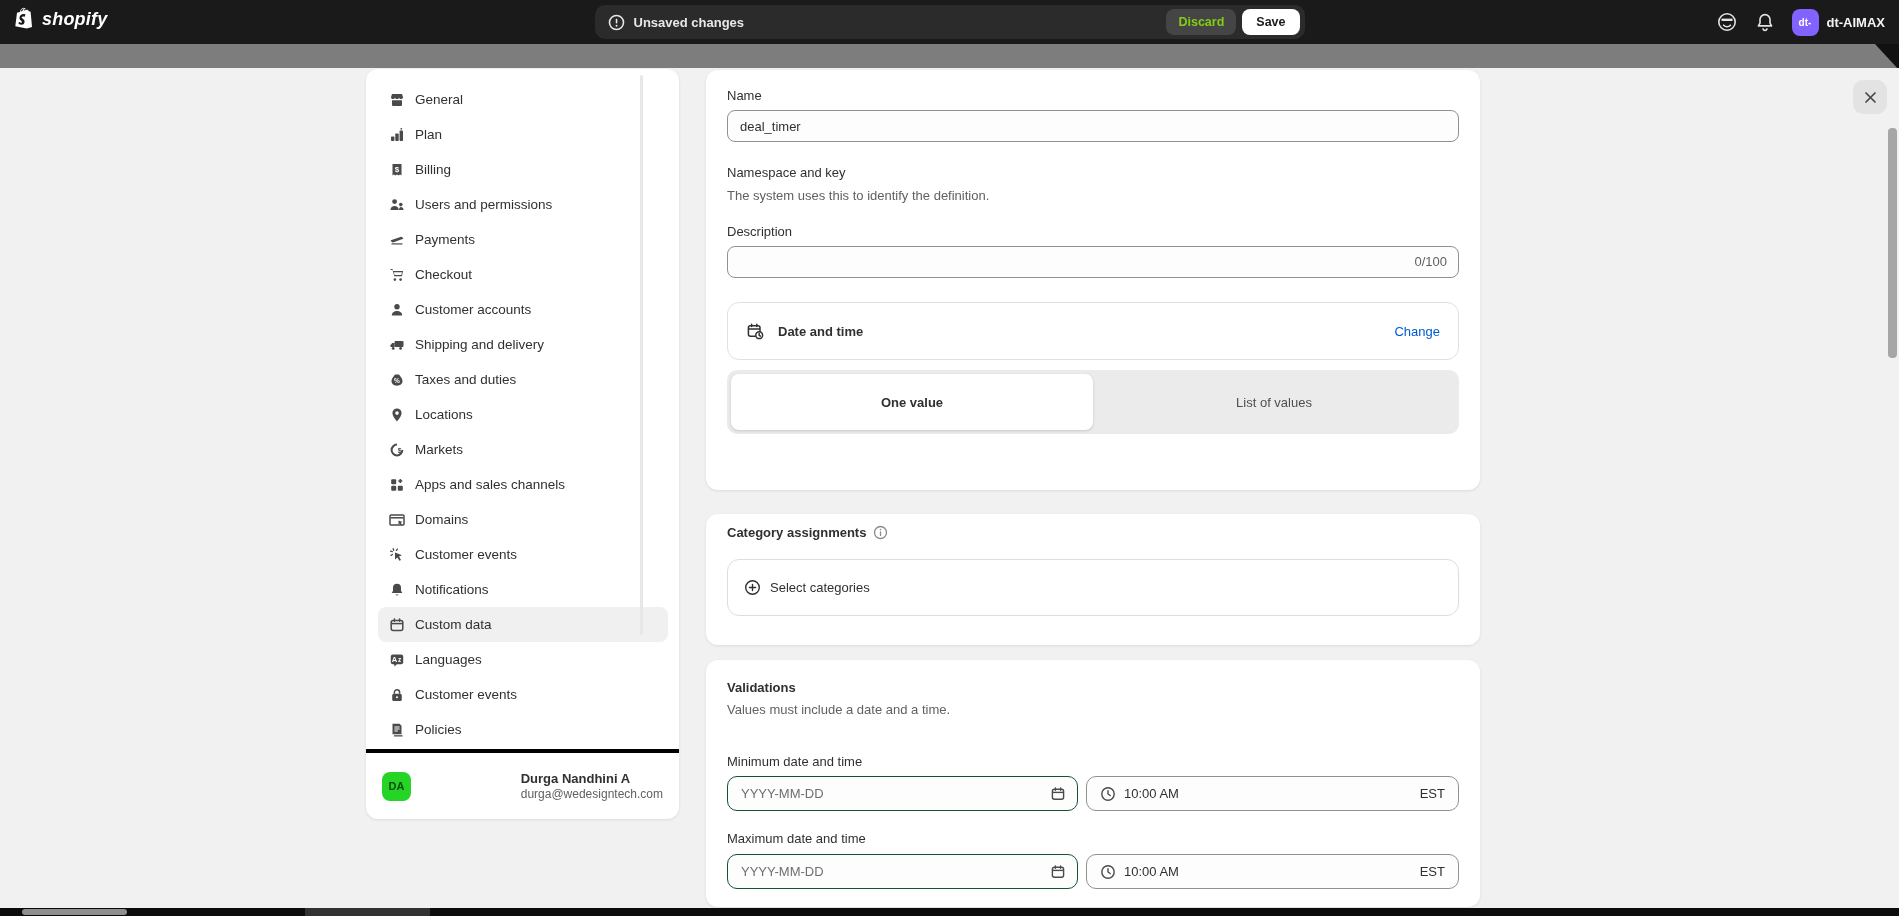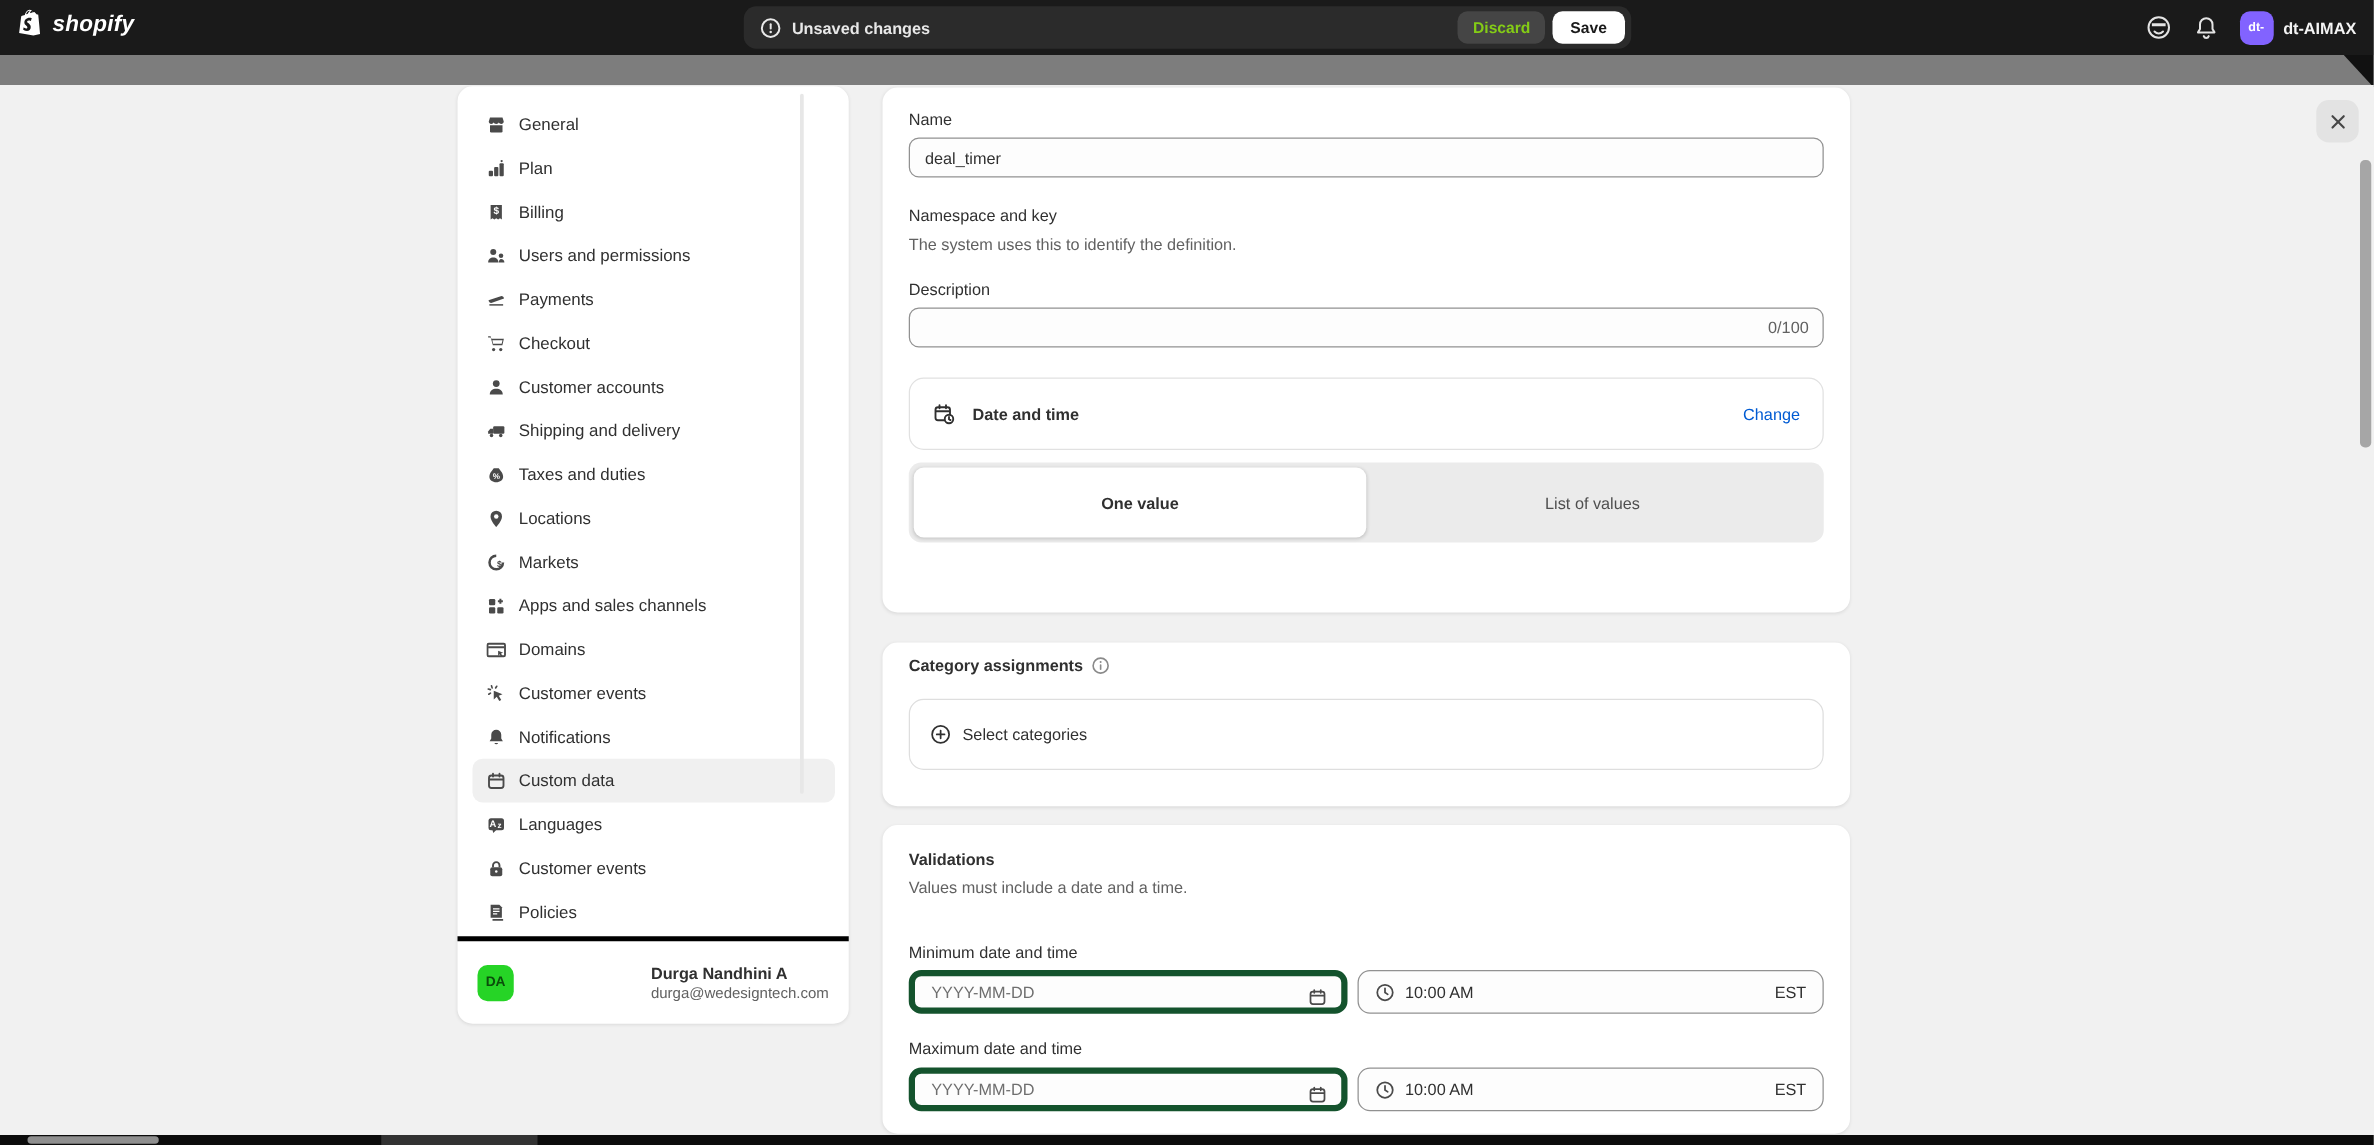--- a/index.html
+++ b/index.html
@@ -74,21 +74,21 @@
   .seg { flex:1; display:flex; align-items:center; justify-content:center; font-size:13px; color:#4f4f4f;
     cursor:pointer; border-radius:8px; }
   .seg.selected { background:#fff; color:#303030; font-weight:600; box-shadow:0 1px 3px rgba(0,0,0,.16); }
 
   .card-title { font-size:13px; font-weight:700; color:#303030; display:flex; align-items:center; gap:7px; }
   .select-box { margin-top:19px; height:57px; border:1px solid #dedede; border-radius:12px;
     display:flex; align-items:center; padding:0 16px; gap:9px; cursor:pointer; font-size:13px; color:#303030; }
 
   .subtext { font-size:13px; color:#616161; margin-top:7px; }
   .dt-row { display:flex; gap:8px; margin-top:7px; }
-  .date-box { position:relative; width:351px; height:35px; border:5px solid #14532d; border-radius:10px; background:#fdfdfd; }
+  .date-box { position:relative; width:351px; height:35px; border:1px solid #14532d; border-radius:10px; background:#fdfdfd; }
   .date-box input { width:100%; height:100%; border:none; background:transparent; outline:none;
     padding:0 36px 0 13px; font-size:13px; color:#303030; font-family:inherit; }
   .date-box input::placeholder { color:#6f6f6f; }
   .date-box .cal { position:absolute; right:11px; top:9px; color:#4a4a4a; }
   .time-box { flex:1; height:35px; border:1px solid #919191; border-radius:10px; background:#fdfdfd;
     display:flex; align-items:center; padding:0 13px; gap:8px; font-size:13px; color:#303030; cursor:pointer; }
   .time-box .spacer { flex:1; }
 
   
   .close-btn { position:absolute; left:1853px; top:12px; width:34px; height:34px; border:none; border-radius:10px;

